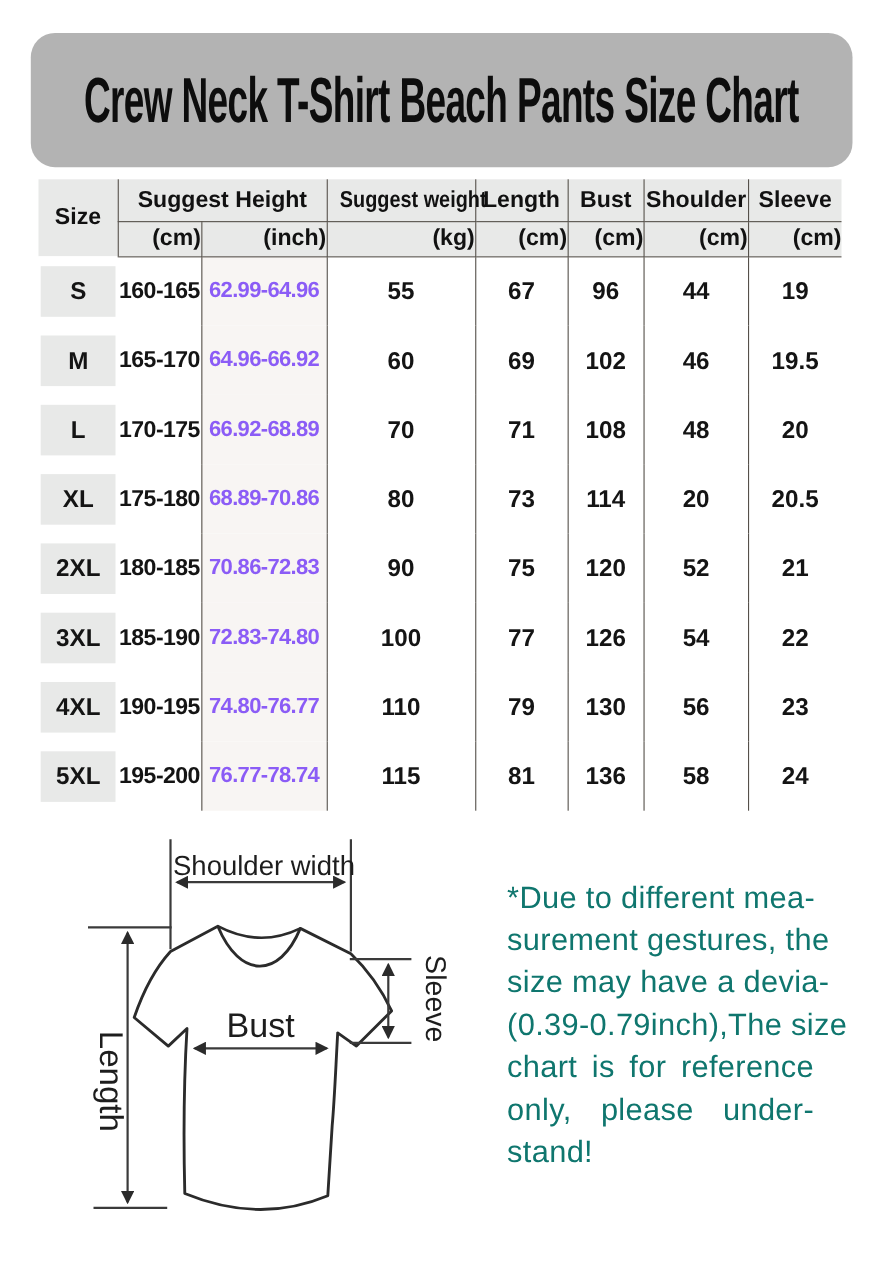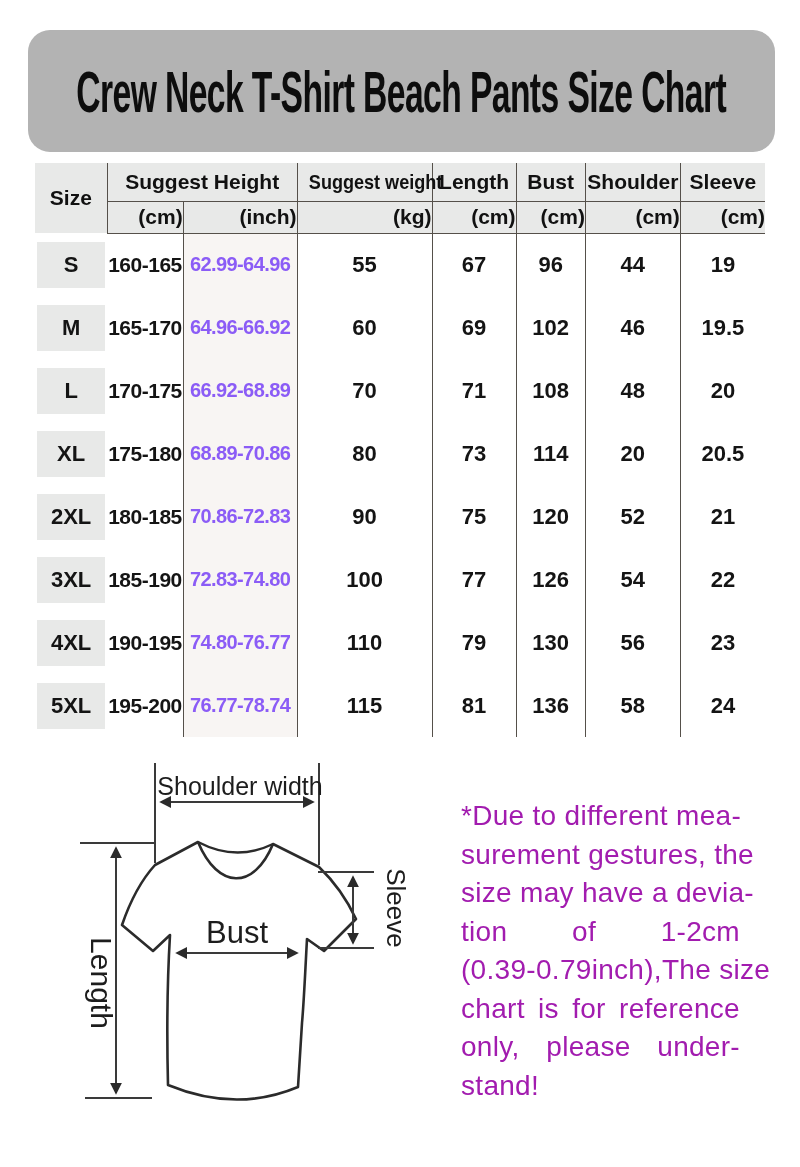--- a/index.html
+++ b/index.html
@@ -44,21 +44,21 @@
     font-weight:700; font-size:22px; color:#141414;
   }
 
   
   .diagram { position:absolute; left:40px; top:755px; width:400px; height:410px; }
   .diagram text { font-family:"Liberation Sans", sans-serif; fill:#1d1d1d; }
 
   
   .disclaimer {
     position:absolute; left:461px; top:797px; width:279px;
-    font-size:28px; line-height:38.5px; color:#a21caf; letter-spacing:0.3px;
+    font-size:28px; line-height:38.5px; color:#0f766e; letter-spacing:0.3px;
   }
   .disclaimer .line { text-align:justify; text-align-last:justify; text-justify:inter-character; white-space:nowrap; }
   .disclaimer .line:last-child { text-align-last:left; }
 </style>
 </head>
 <body>
 
 <div class="page">
 
   <div class="banner">
@@ -230,20 +230,19 @@
       <line x1="278" y1="193" x2="334" y2="193"></line>
       <line x1="313" y1="122" x2="313" y2="188" marker-start="url(#arr)" marker-end="url(#arr)"></line>
     </g>
     <text x="347" y="153" font-size="26" text-anchor="middle" transform="rotate(90 347 153)">Sleeve</text>
   </svg>
 
   <div class="disclaimer">
     <div class="line">*Due to different mea-</div>
     <div class="line">surement gestures, the</div>
     <div class="line">size may have a devia-</div>
-    <div class="line">tion of 1-2cm</div>
     <div class="line">(0.39-0.79inch),The size</div>
     <div class="line">chart is for reference</div>
     <div class="line">only, please under-</div>
     <div class="line">stand!</div>
   </div>
 
 </div>
 
 </body></html>

